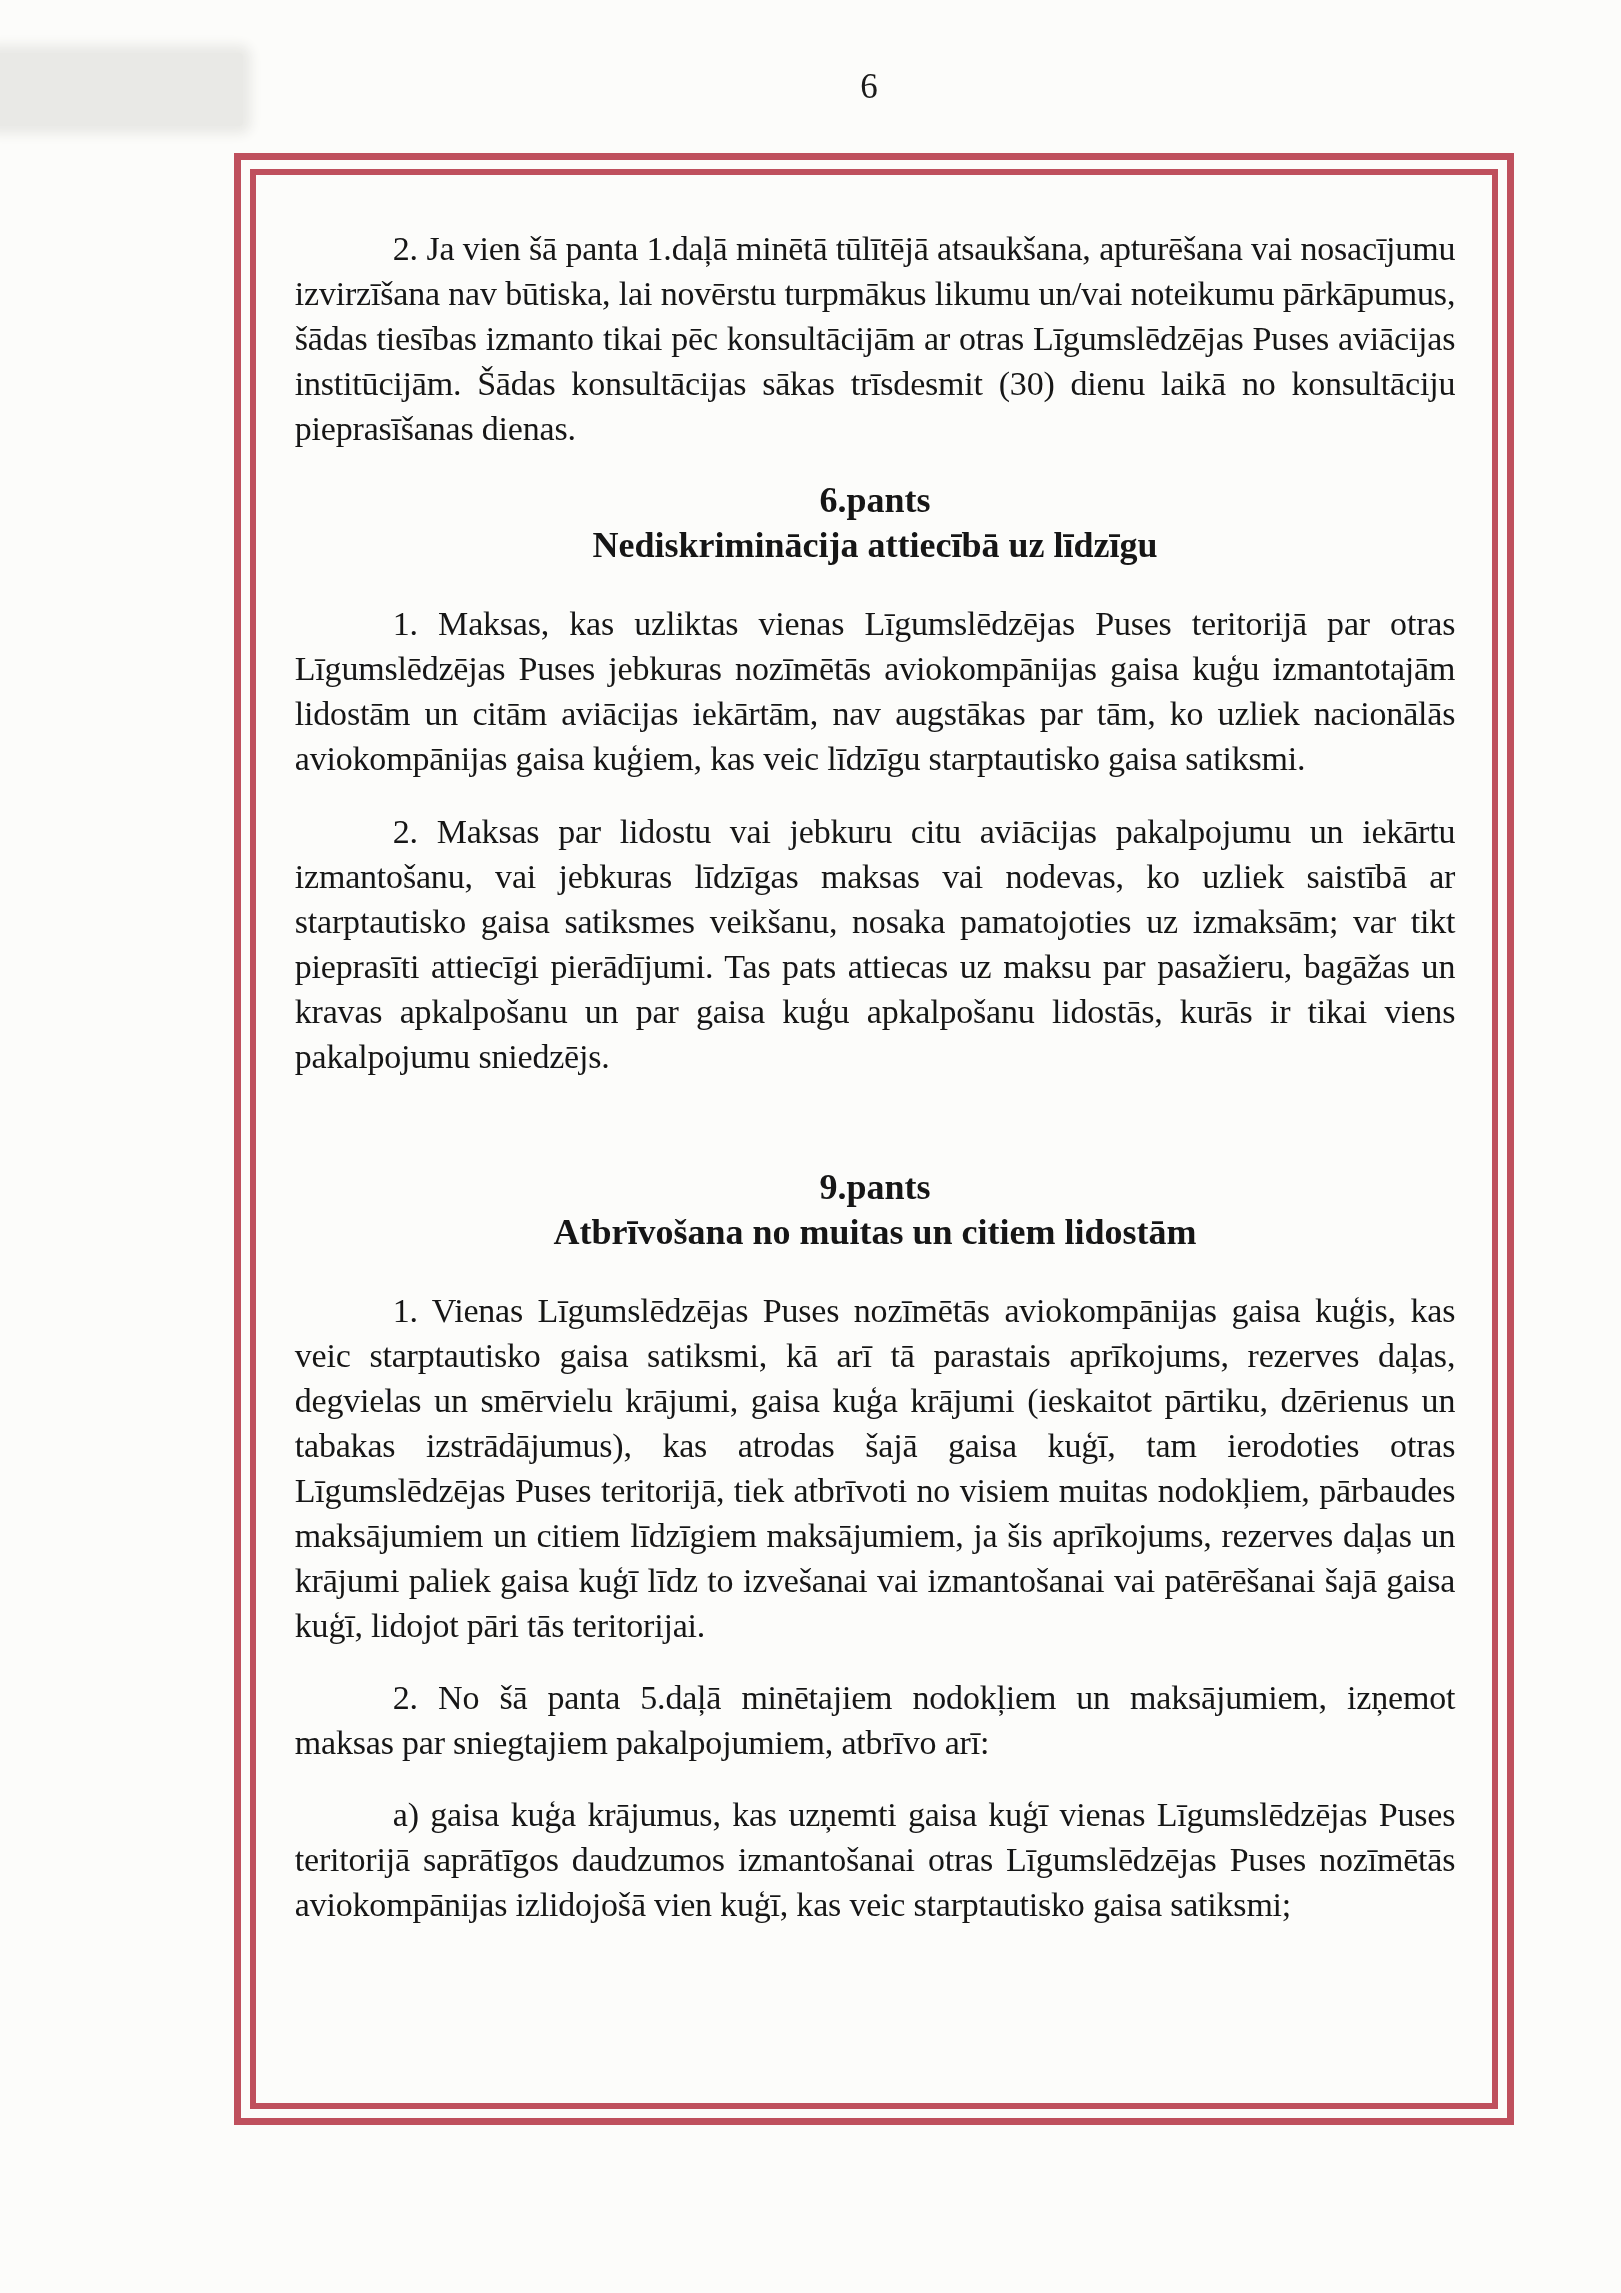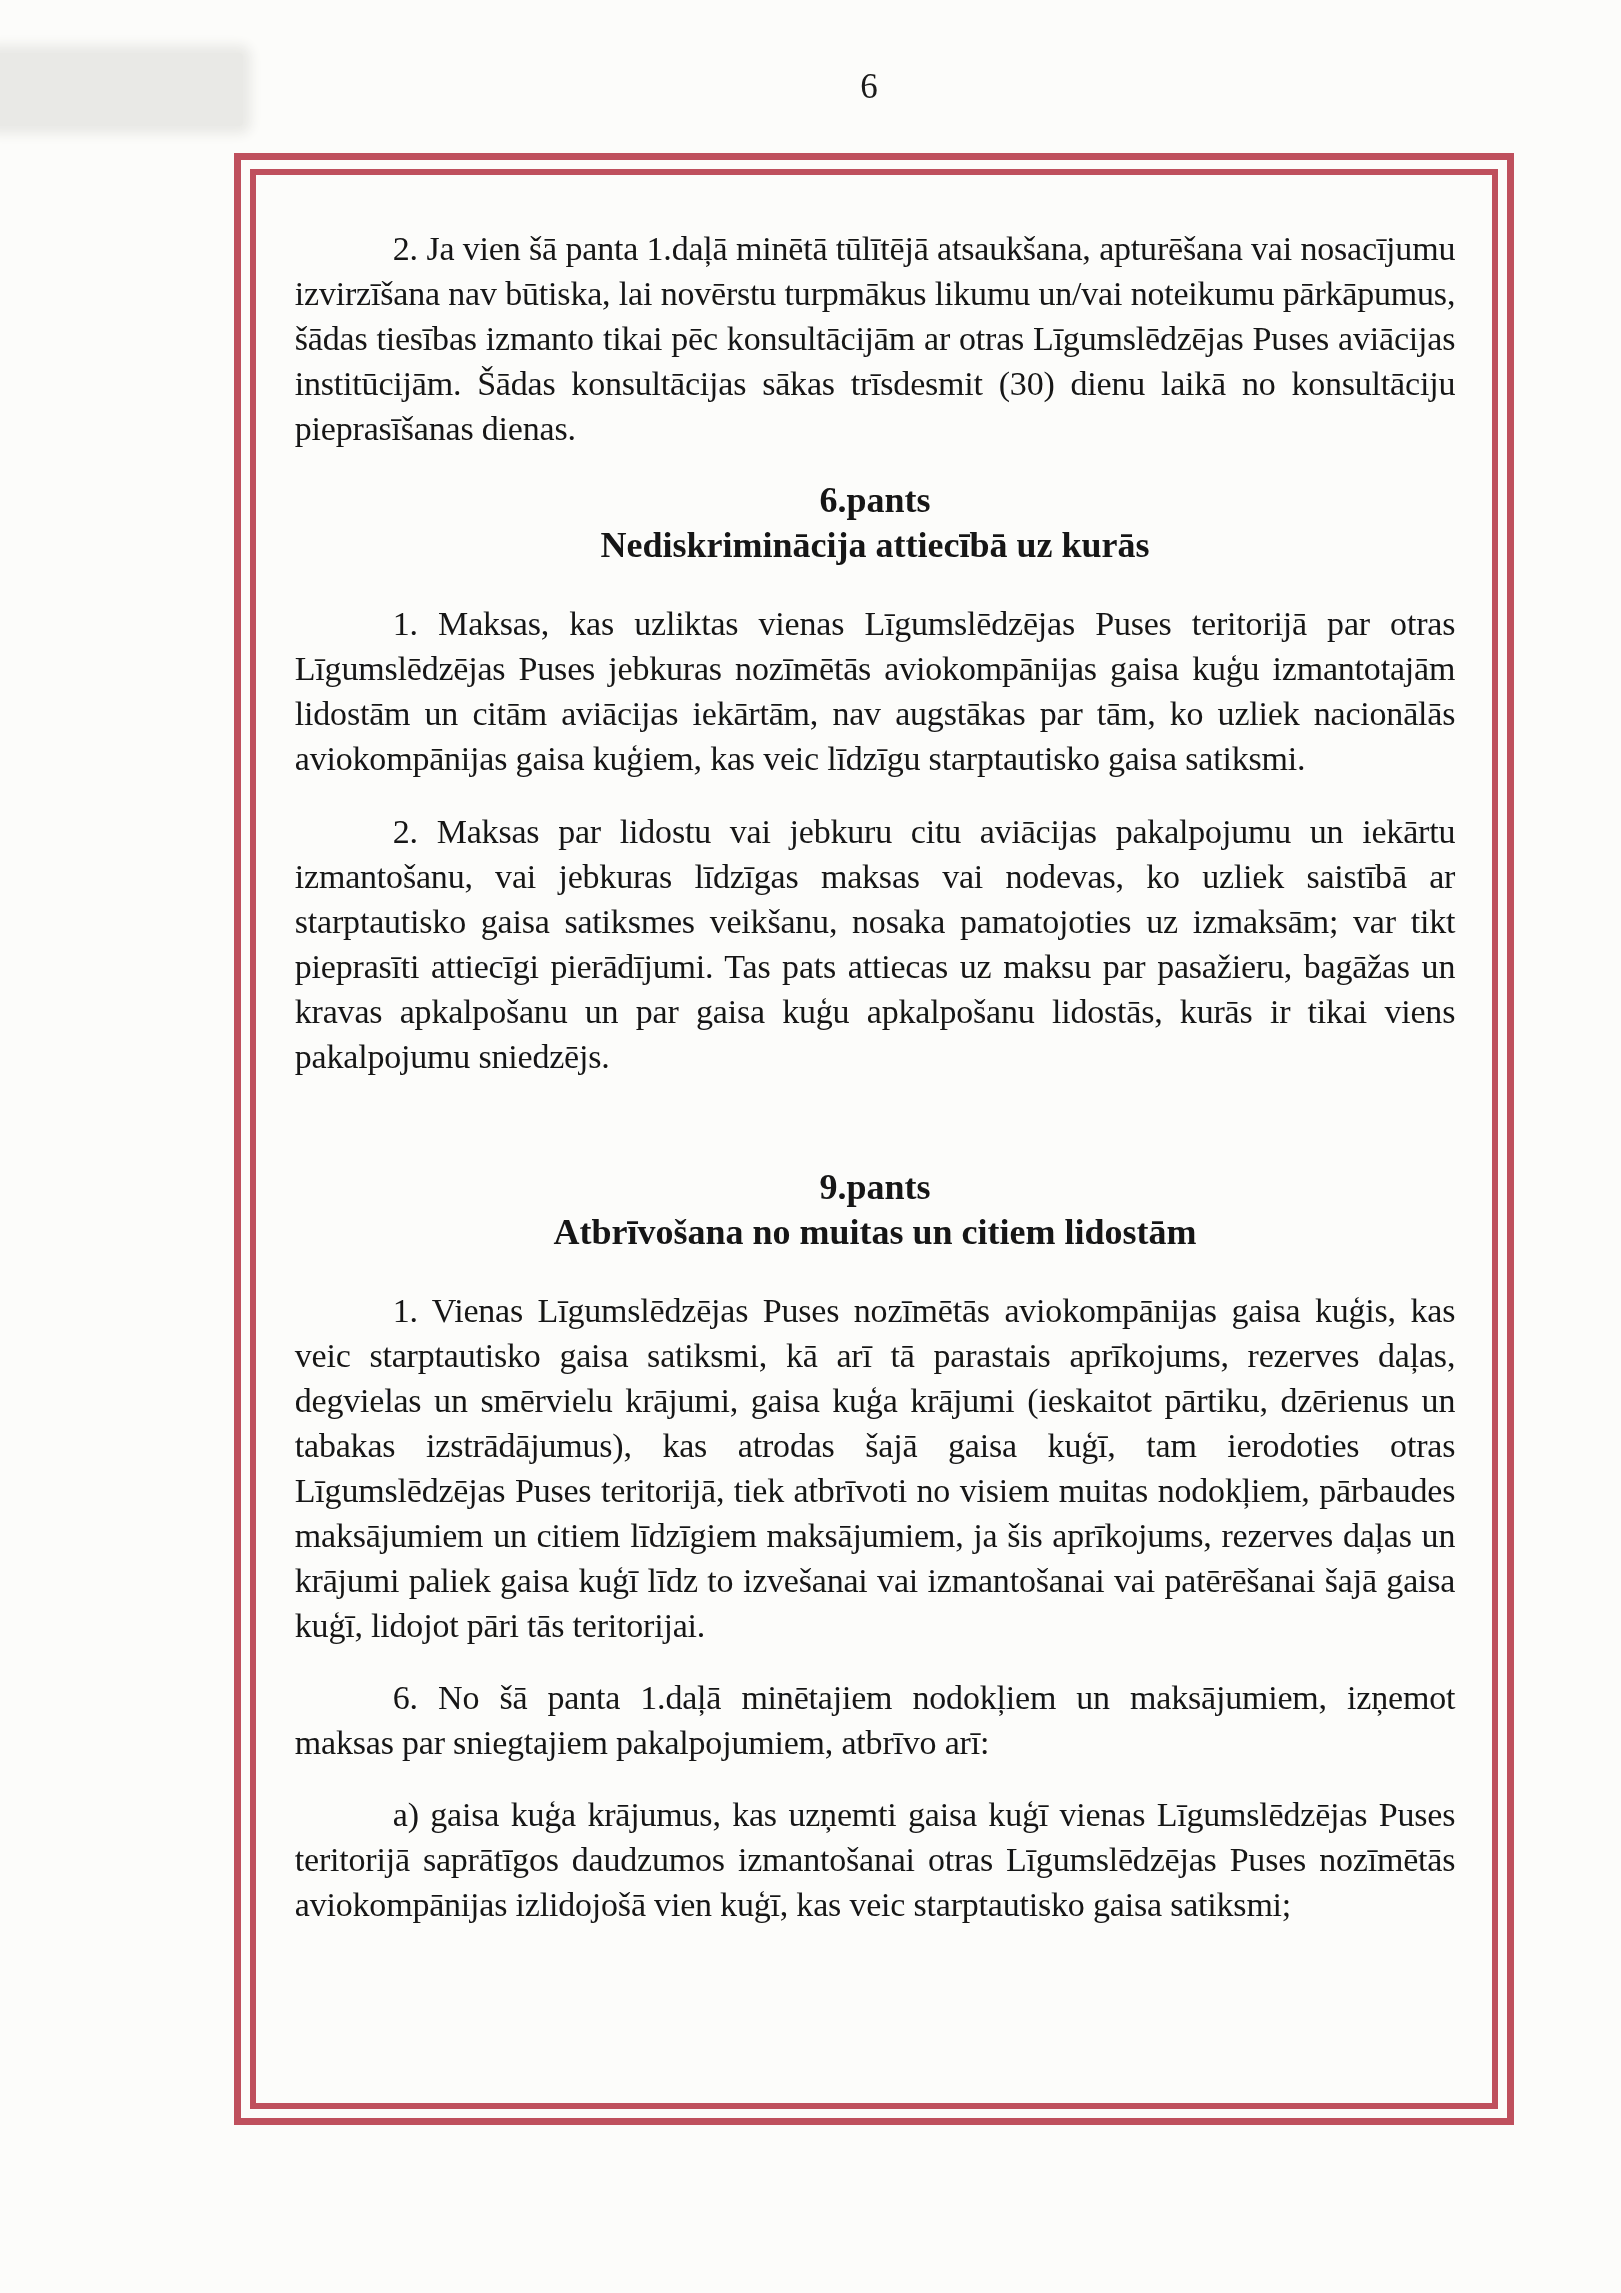--- a/index.html
+++ b/index.html
@@ -86,34 +86,34 @@
 <div class="page-number">6</div>
 
 <div class="doc-frame">
   <div class="doc-frame-inner">
     <div class="doc-content">
 
       <p class="para">2. Ja vien šā panta 1.daļā minētā tūlītējā atsaukšana, apturēšana vai nosacījumu izvirzīšana nav būtiska, lai novērstu turpmākus likumu un/vai noteikumu pārkāpumus, šādas tiesības izmanto tikai pēc konsultācijām ar otras Līgumslēdzējas Puses aviācijas institūcijām. Šādas konsultācijas sākas trīsdesmit (30) dienu laikā no konsultāciju pieprasīšanas dienas.</p>
 
       <div class="article-heading">
         <div>6.pants</div>
-        <div>Nediskriminācija attiecībā uz kurās</div>
+        <div>Nediskriminācija attiecībā uz līdzīgu</div>
       </div>
 
       <p class="para">1. Maksas, kas uzliktas vienas Līgumslēdzējas Puses teritorijā par otras Līgumslēdzējas Puses jebkuras nozīmētās aviokompānijas gaisa kuģu izmantotajām lidostām un citām aviācijas iekārtām, nav augstākas par tām, ko uzliek nacionālās aviokompānijas gaisa kuģiem, kas veic līdzīgu starptautisko gaisa satiksmi.</p>
 
       <p class="para">2. Maksas par lidostu vai jebkuru citu aviācijas pakalpojumu un iekārtu izmantošanu, vai jebkuras līdzīgas maksas vai nodevas, ko uzliek saistībā ar starptautisko gaisa satiksmes veikšanu, nosaka pamatojoties uz izmaksām; var tikt pieprasīti attiecīgi pierādījumi. Tas pats attiecas uz maksu par pasažieru, bagāžas un kravas apkalpošanu un par gaisa kuģu apkalpošanu lidostās, kurās ir tikai viens pakalpojumu sniedzējs.</p>
 
       <div class="article-heading article-7">
         <div>9.pants</div>
         <div>Atbrīvošana no muitas un citiem lidostām</div>
       </div>
 
       <p class="para">1. Vienas Līgumslēdzējas Puses nozīmētās aviokompānijas gaisa kuģis, kas veic starptautisko gaisa satiksmi, kā arī tā parastais aprīkojums, rezerves daļas, degvielas un smērvielu krājumi, gaisa kuģa krājumi (ieskaitot pārtiku, dzērienus un tabakas izstrādājumus), kas atrodas šajā gaisa kuģī, tam ierodoties otras Līgumslēdzējas Puses teritorijā, tiek atbrīvoti no visiem muitas nodokļiem, pārbaudes maksājumiem un citiem līdzīgiem maksājumiem, ja šis aprīkojums, rezerves daļas un krājumi paliek gaisa kuģī līdz to izvešanai vai izmantošanai vai patērēšanai šajā gaisa kuģī, lidojot pāri tās teritorijai.</p>
 
-      <p class="para">6. No šā panta 1.daļā minētajiem nodokļiem un maksājumiem, izņemot maksas par sniegtajiem pakalpojumiem, atbrīvo arī:</p>
+      <p class="para">2. No šā panta 5.daļā minētajiem nodokļiem un maksājumiem, izņemot maksas par sniegtajiem pakalpojumiem, atbrīvo arī:</p>
 
       <p class="para">a) gaisa kuģa krājumus, kas uzņemti gaisa kuģī vienas Līgumslēdzējas Puses teritorijā saprātīgos daudzumos izmantošanai otras Līgumslēdzējas Puses nozīmētās aviokompānijas izlidojošā vien kuģī, kas veic starptautisko gaisa satiksmi;</p>
 
     </div>
   </div>
 </div>
 
 
 </body></html>

